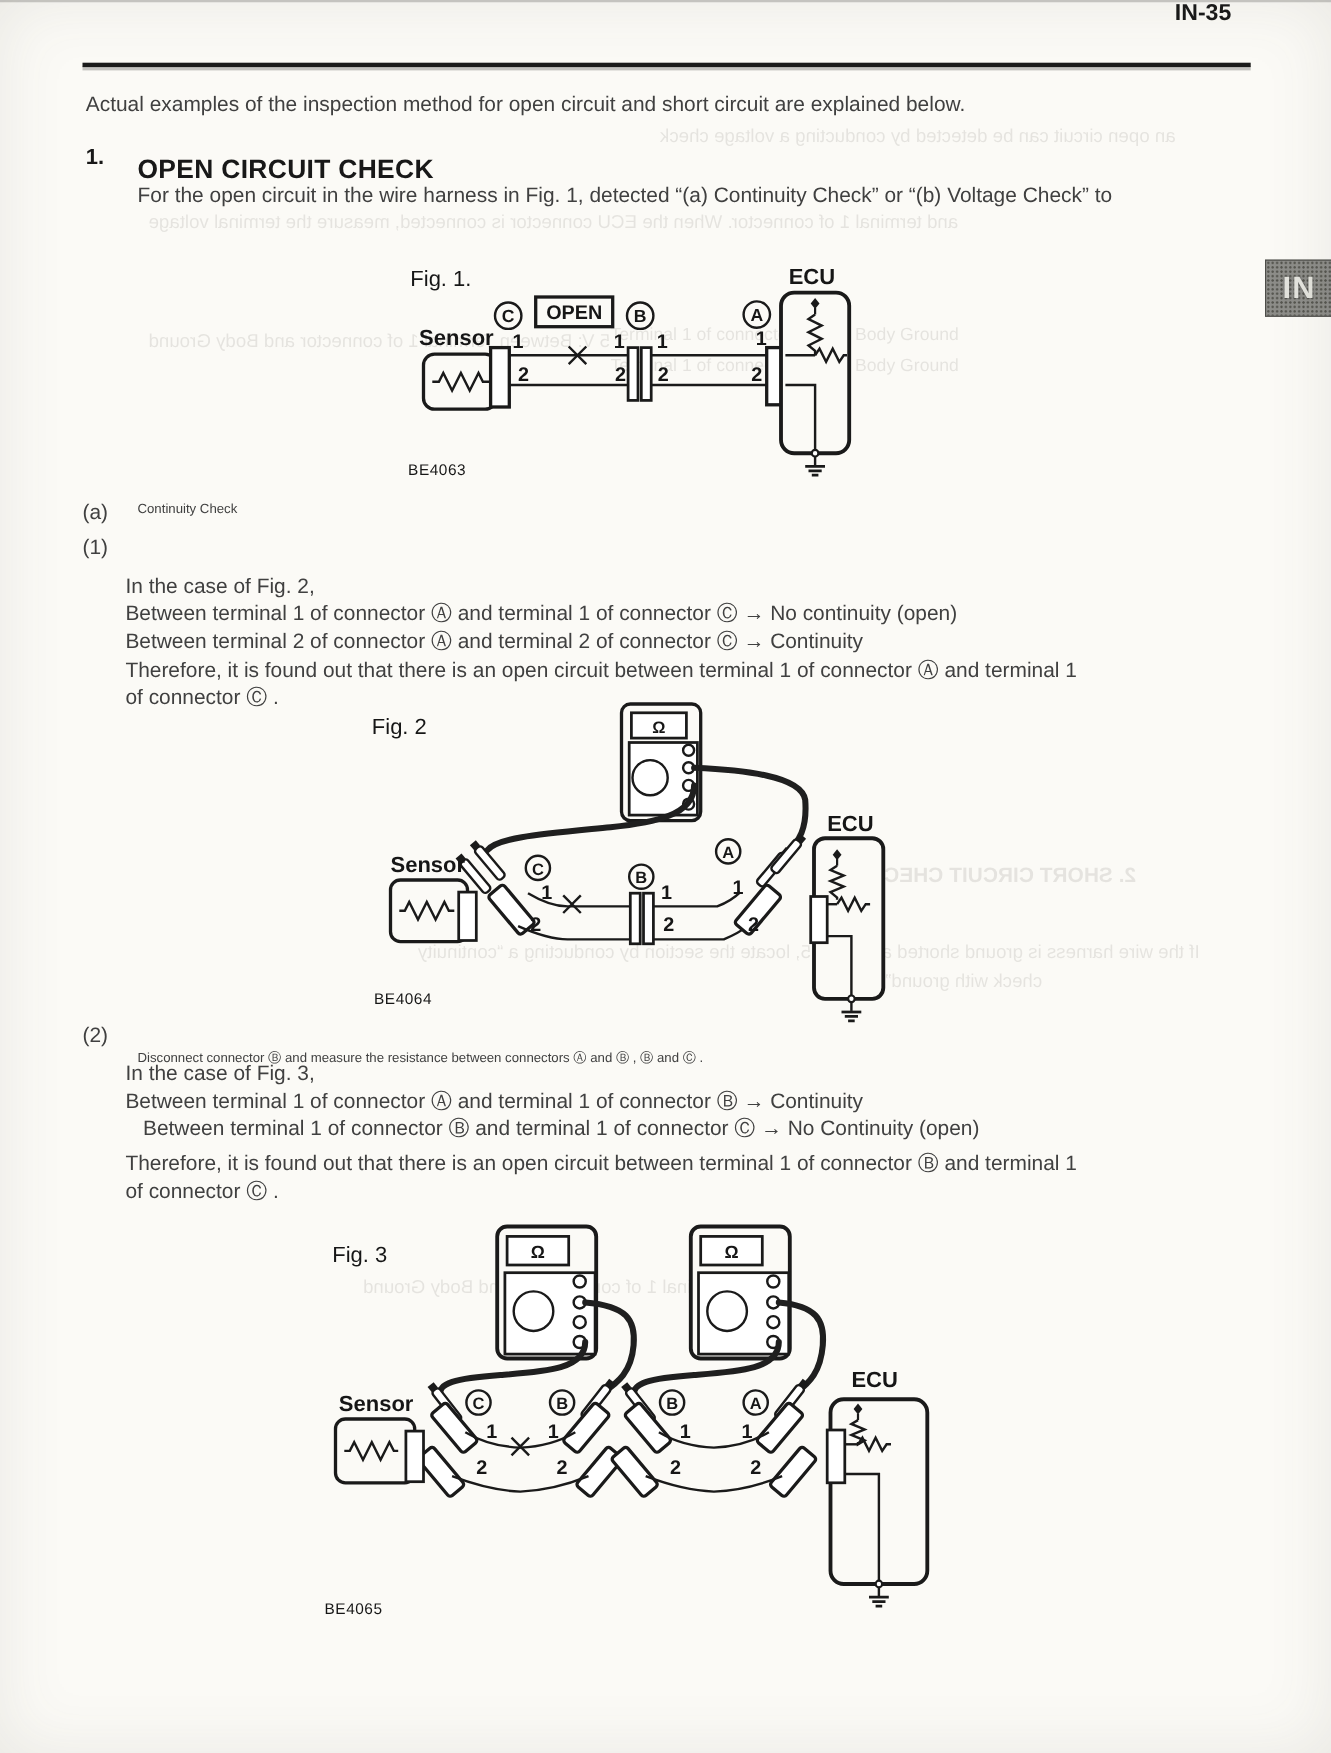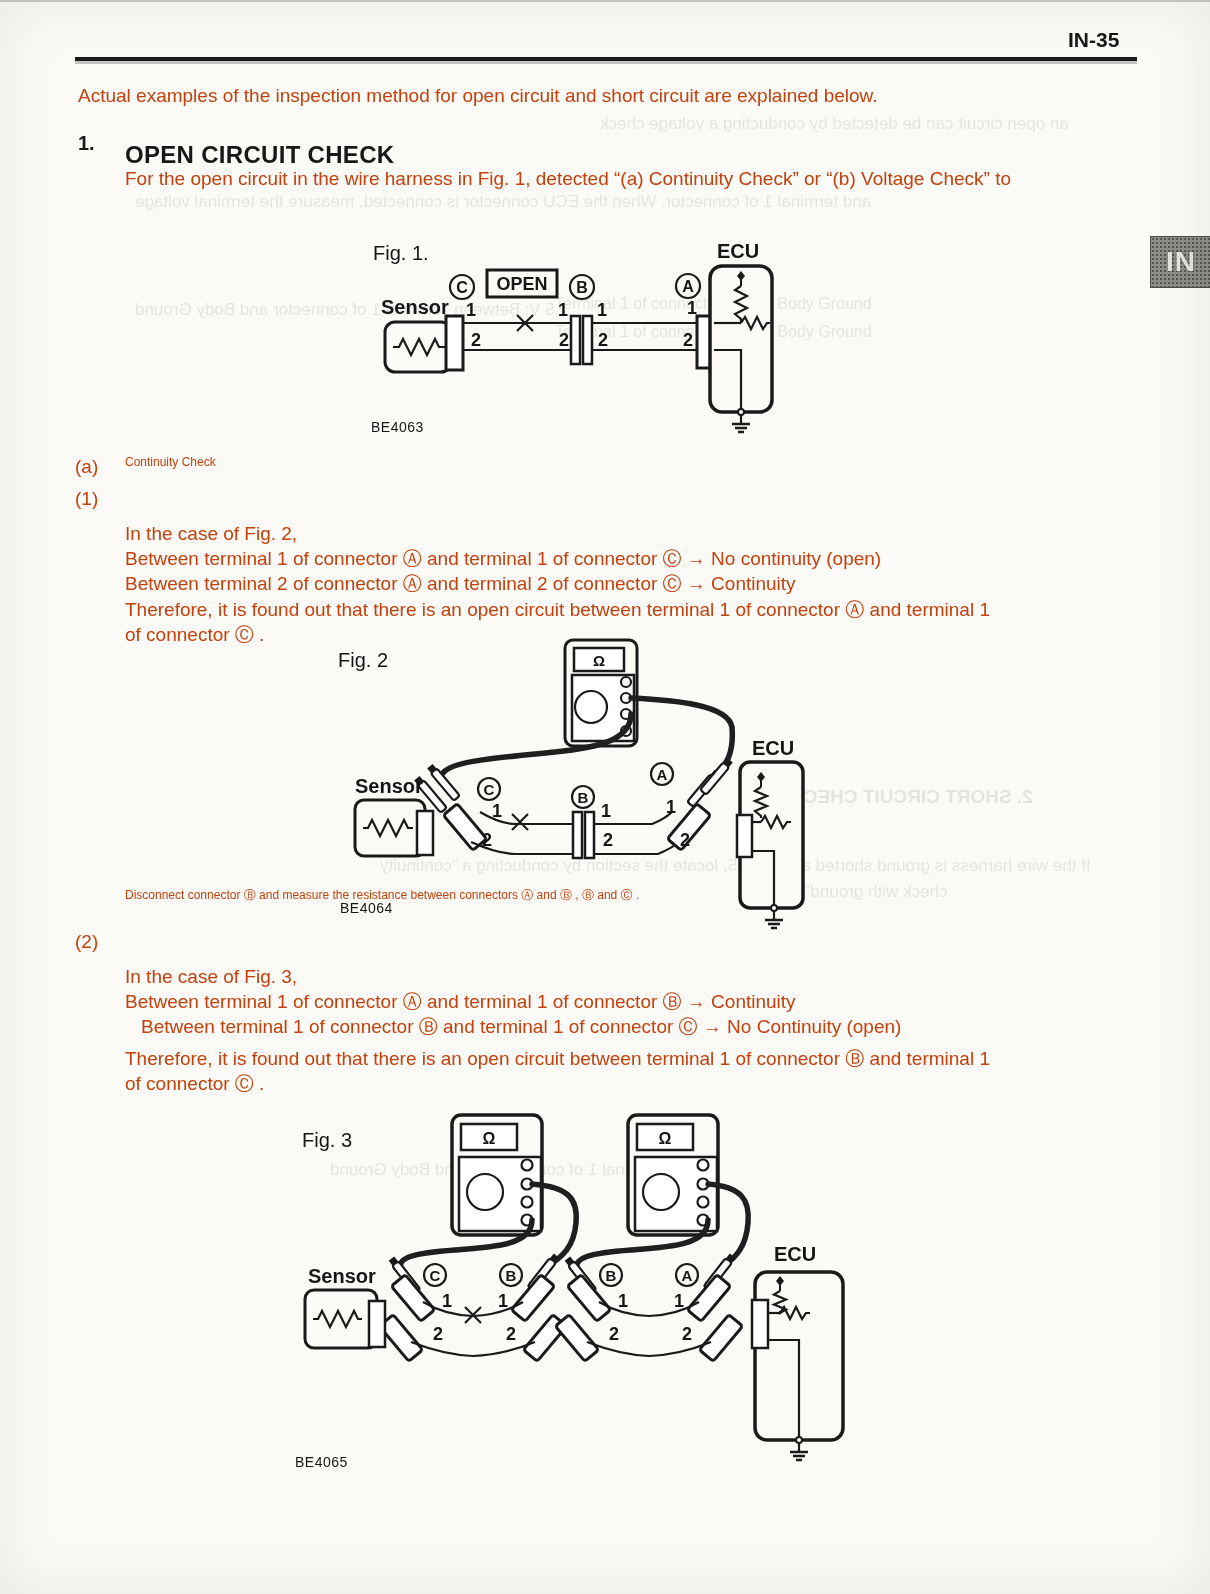--- a/index.html
+++ b/index.html
@@ -7,39 +7,39 @@
     position:relative;width:1210px;height:1594px;margin:0 auto;
     background:#fbfaf6;overflow:hidden;
     font-family:"Liberation Sans","DejaVu Sans",sans-serif;
     color:#181818;
   }
   .page::after{content:"";position:absolute;inset:0;pointer-events:none;
     box-shadow:inset 0 0 60px rgba(80,80,70,.10), inset 0 2px 0 rgba(60,60,55,.25);}
   .abs{position:absolute;}
   .doc-title{left:75px;top:28px;width:990px;text-align:center;
     font-weight:700;font-size:21px;letter-spacing:.4px;color:#1c1c1c;}
-  .page-num{left:1068px;top:28px;font-weight:700;font-size:21px;text-align:right;}
+  .page-num{left:1068px;top:0;font-weight:700;font-size:21px;text-align:right;}
   .rule{left:75px;top:57px;width:1062px;height:4px;background:#1b1b1b;
     box-shadow:0 3px 0 rgba(30,30,30,.25);}
-  .body-text{font-size:19px;line-height:1.3;color:#c2410c;}
+  .body-text{font-size:19px;line-height:1.3;color:#404040;}
   .intro{left:78px;top:84px;width:1060px;}
   .s1num{left:78px;top:132px;font-size:20px;font-weight:700;}
   .s1head{left:125px;top:141px;font-size:24px;font-weight:700;letter-spacing:.3px;}
   .s1b1{left:125px;top:167px;width:1020px;}
   .s1b2{left:125px;top:192px;width:1020px;}
   .in-tab{left:1150px;top:236px;width:60px;height:50px;
     background-color:#8d8d89;
     background-image:radial-gradient(#55554f 1px, transparent 1.2px);
     background-size:4px 4px;border:1px solid #4c4c48;
     display:flex;align-items:center;justify-content:center;
     color:#e4e4de;font-size:28px;font-weight:700;letter-spacing:1px;
     text-shadow:0 0 2px rgba(40,40,40,.6);}
   .anum{left:75px;font-size:19px;}
   .atext{left:125px;font-size:12px;}
-  .sub{left:125px;width:1020px;}
+  .sub{left:114px;width:1020px;}
   .bt{position:absolute;color:#57544c;opacity:.13;font-size:17px;white-space:nowrap;
     filter:blur(.4px);}
   .mir{transform:scaleX(-1);}
   svg{font-family:"Liberation Sans","DejaVu Sans",sans-serif;}
   svg text{fill:#161616;}
   .ln{stroke:#1a1a1a;stroke-width:2.2;fill:none;}
   .lead{stroke:#1f1f1f;stroke-width:5.5;fill:none;stroke-linecap:round;}
   .box{fill:#fbfaf6;stroke:#1a1a1a;}
   .whitebox{fill:#ffffff;stroke:#1a1a1a;}
 </style>
@@ -208,21 +208,21 @@
     <line x1="452" y1="207" x2="461" y2="207" class="ln"></line>
     <path class="ln" d="M461,207 l4,-6 6,12 6,-12 6,12 4,-6 h4"></path>
     <path class="ln" d="M452,236 H474 V290"></path>
     <circle cx="474" cy="293" r="3" class="whitebox" stroke-width="2"></circle>
     <line x1="474" y1="296" x2="474" y2="304" class="ln"></line>
     <use href="#gnd" transform="translate(474,305)"></use>
     <text x="40" y="298" font-size="14" letter-spacing="0.5">BE4064</text>
   </svg>
 
   <div class="abs body-text anum" style="top:930px;">(2)</div>
-  <div class="abs body-text atext" style="top:888px;width:1020px;">Disconnect connector Ⓑ and measure the resistance between connectors Ⓐ and Ⓑ , Ⓑ and Ⓒ .</div>
+  <div class="abs body-text atext" style="top:954px;width:1020px;">Disconnect connector Ⓑ and measure the resistance between connectors Ⓐ and Ⓑ , Ⓑ and Ⓒ .</div>
   <div class="abs body-text sub" style="top:965px;">In the case of Fig. 3,</div>
   <div class="abs body-text sub" style="top:990px;">Between terminal 1 of connector Ⓐ and terminal 1 of connector Ⓑ → Continuity</div>
   <div class="abs body-text sub" style="top:1015px;margin-left:16px;">Between terminal 1 of connector Ⓑ and terminal 1 of connector Ⓒ → No Continuity (open)</div>
   <div class="abs body-text sub" style="top:1047px;">Therefore, it is found out that there is an open circuit between terminal 1 of connector Ⓑ and terminal 1</div>
   <div class="abs body-text sub" style="top:1072px;">of connector Ⓒ .</div>
 
   <svg class="abs" style="left:280px;top:1095px;" width="580" height="400" viewBox="0 0 580 400">
     <text x="22" y="52" font-size="20">Fig. 3</text>
 
     <rect x="172" y="20" width="90" height="120" rx="9" class="box" stroke-width="3.5"></rect>

